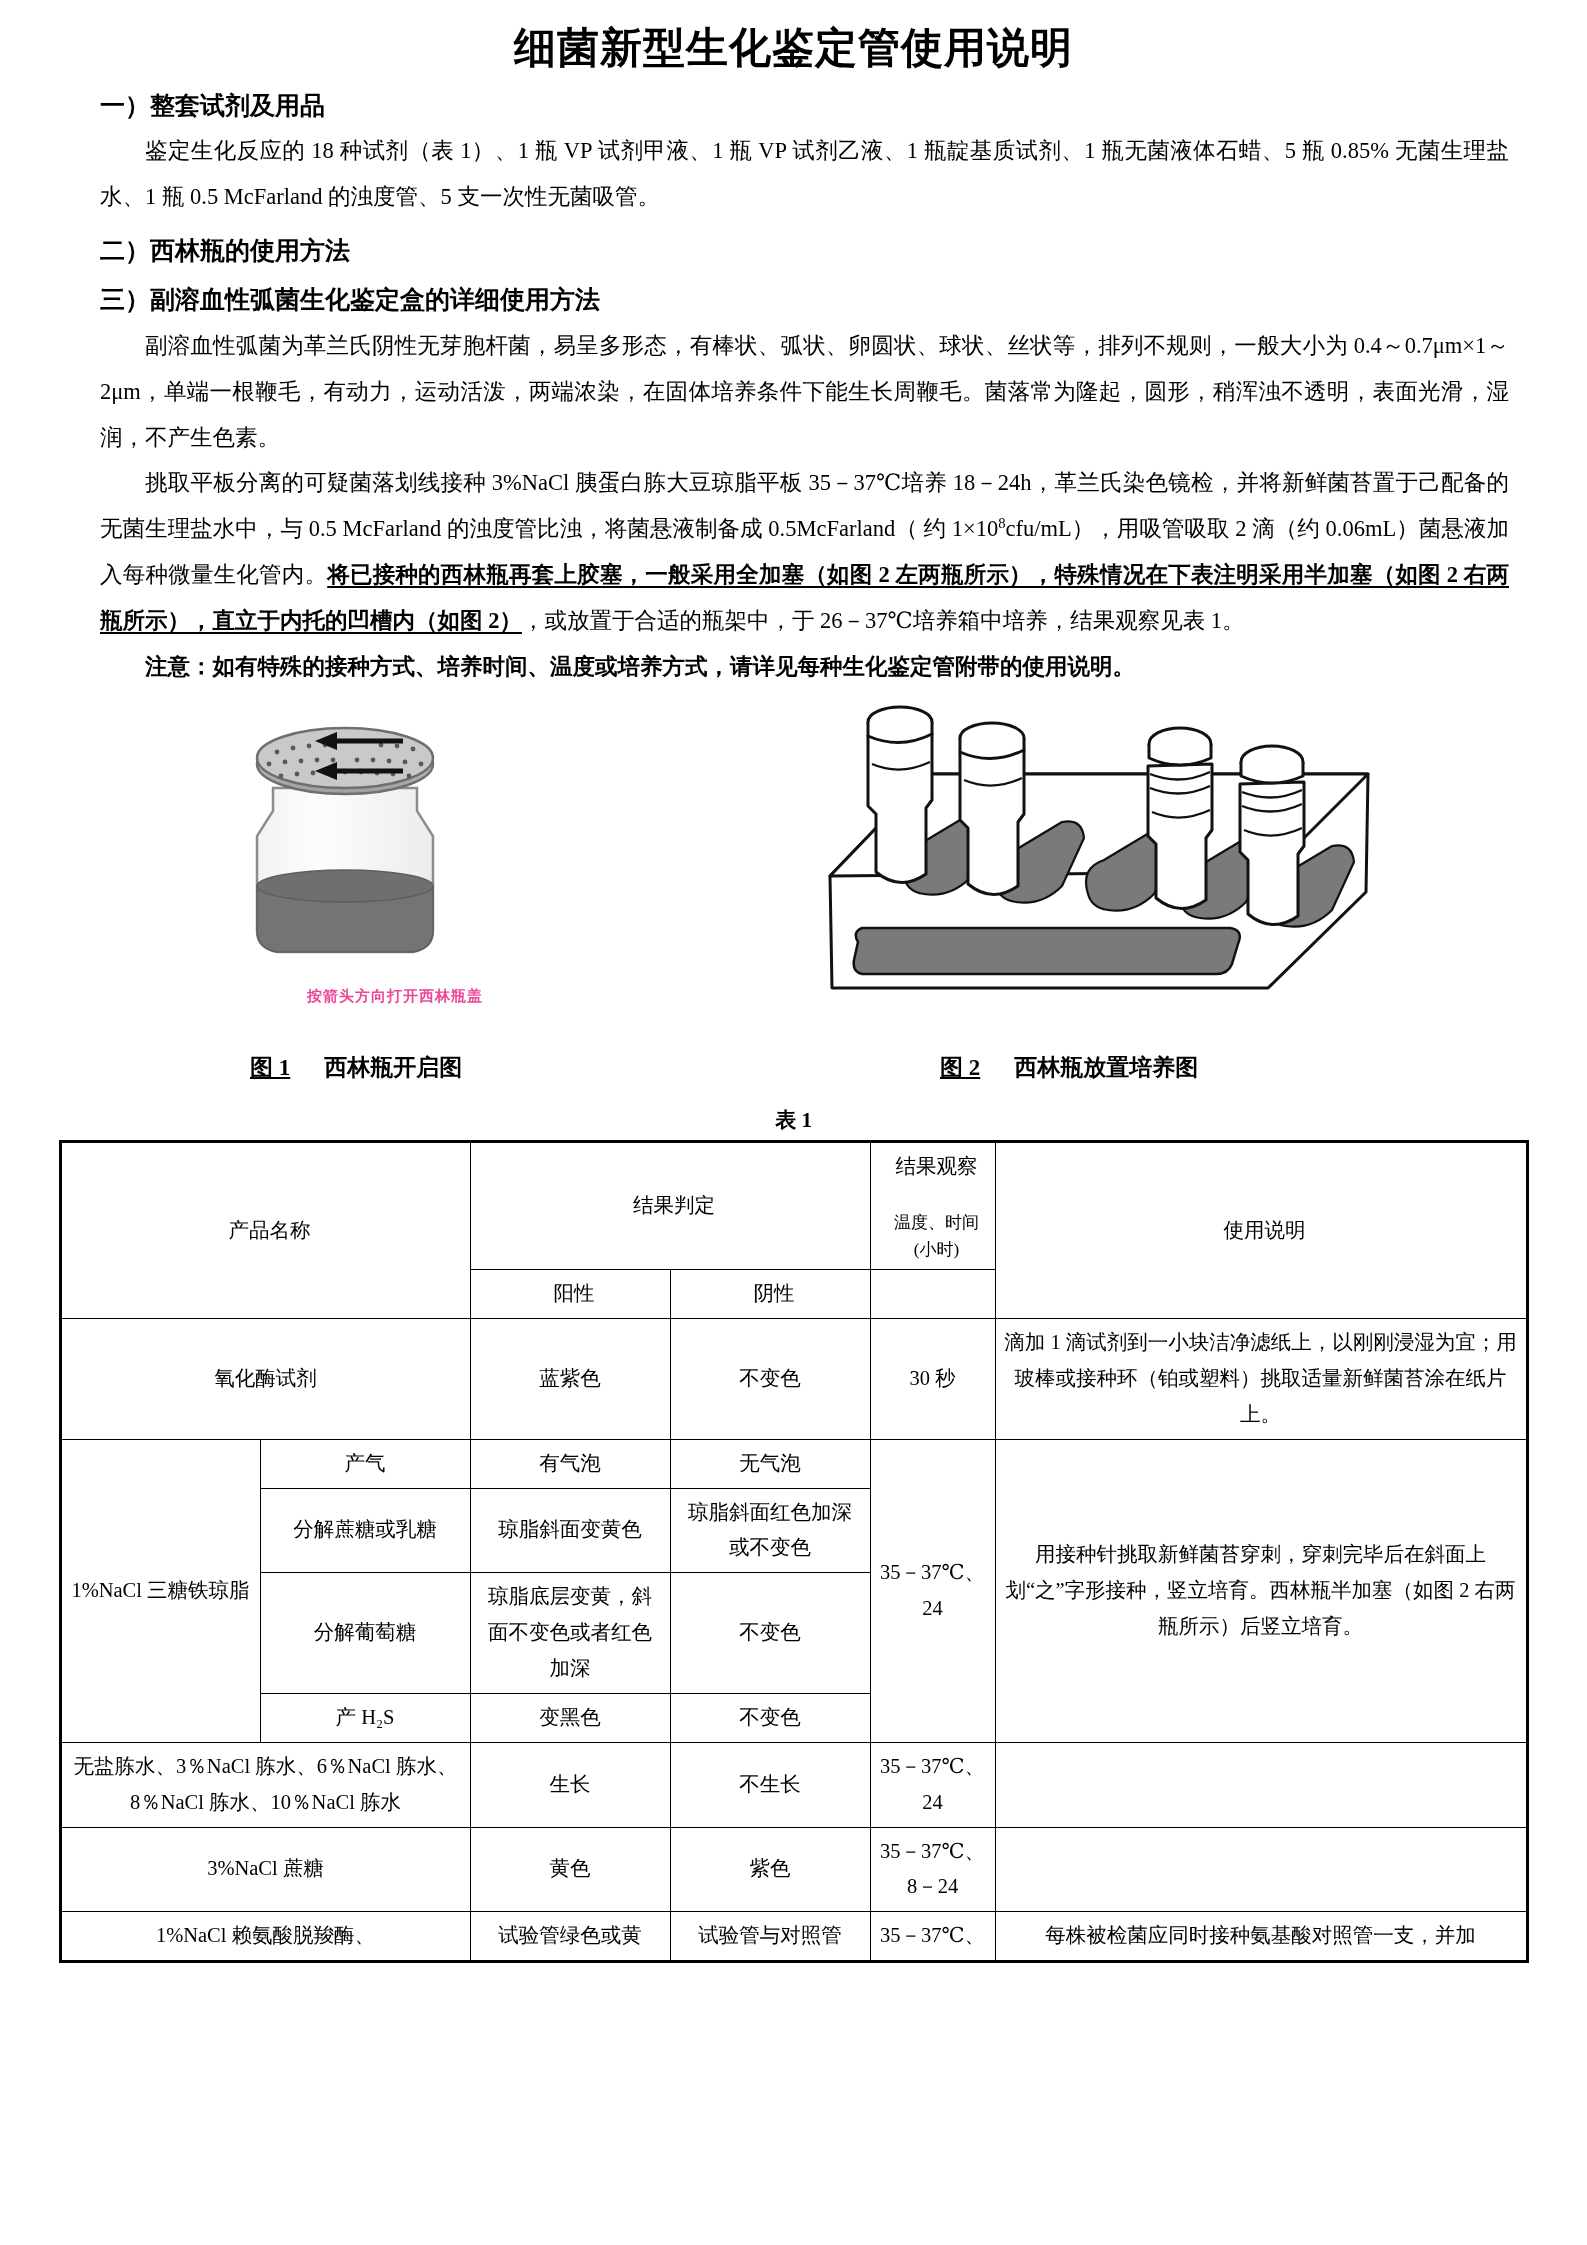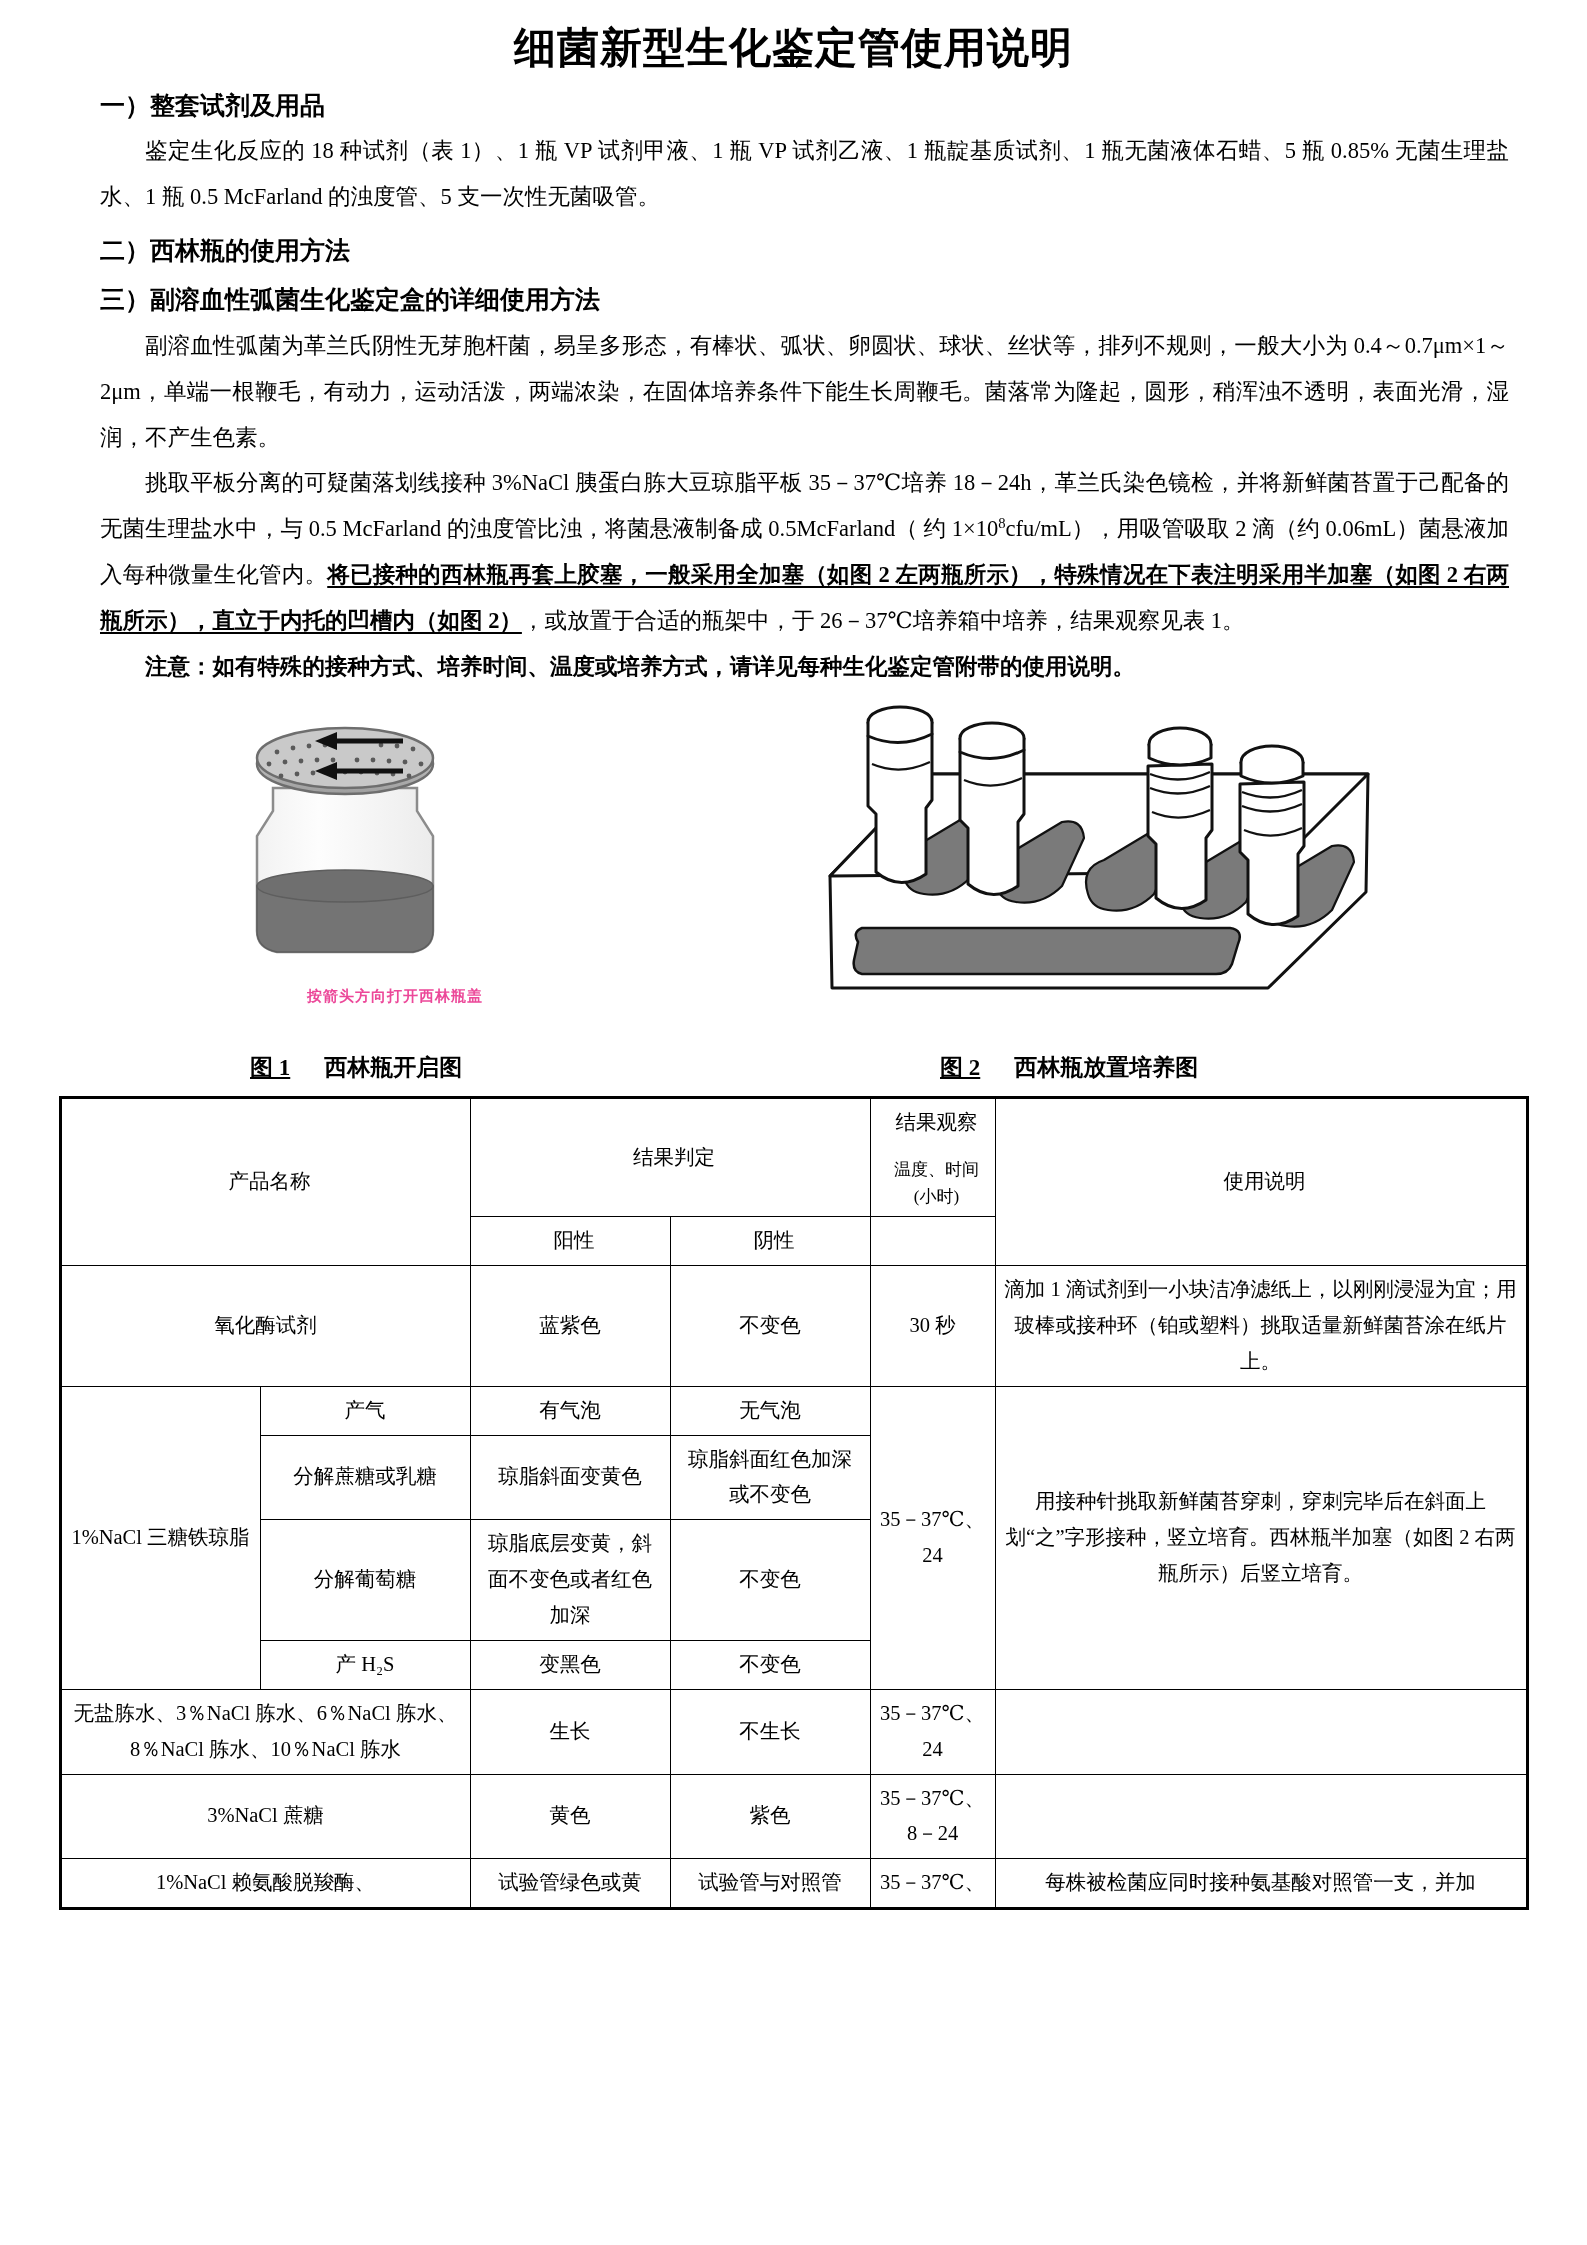--- a/index.html
+++ b/index.html
@@ -303,37 +303,38 @@
 
   <div class="fig-captions">
     <div class="fig-caption c1">
       <span class="num">图 1</span><span>西林瓶开启图</span>
     </div>
     <div class="fig-caption c2">
       <span class="num">图 2</span><span>西林瓶放置培养图</span>
     </div>
   </div>
 
+  <div class="table-label">表 1</div>
 
   <table class="main">
     <colgroup>
       <col class="col-name">
         <col class="col-sub">
         <col class="col-pos">
       <col class="col-neg">
         <col class="col-obs">
         <col class="col-use">
     </colgroup>
     <thead>
       <tr>
         <th class="th-big" colspan="2" rowspan="2">产品名称</th>
         <th class="th-mid" colspan="2">结果判定</th>
         <th class="th-mid">
           <div>结果观察</div>
-          <div class="th-small" style="margin-top:15px;">温度、时间(小时)</div>
+          <div class="th-small" style="margin-top:24px;">温度、时间(小时)</div>
         </th>
         <th class="th-big" rowspan="2">使用说明</th>
       </tr>
       <tr>
         <th class="th-mid">阳性</th>
         <th class="th-mid">阴性</th>
         <th style="border-top:none;"></th>
       </tr>
     </thead>
     <tbody>

